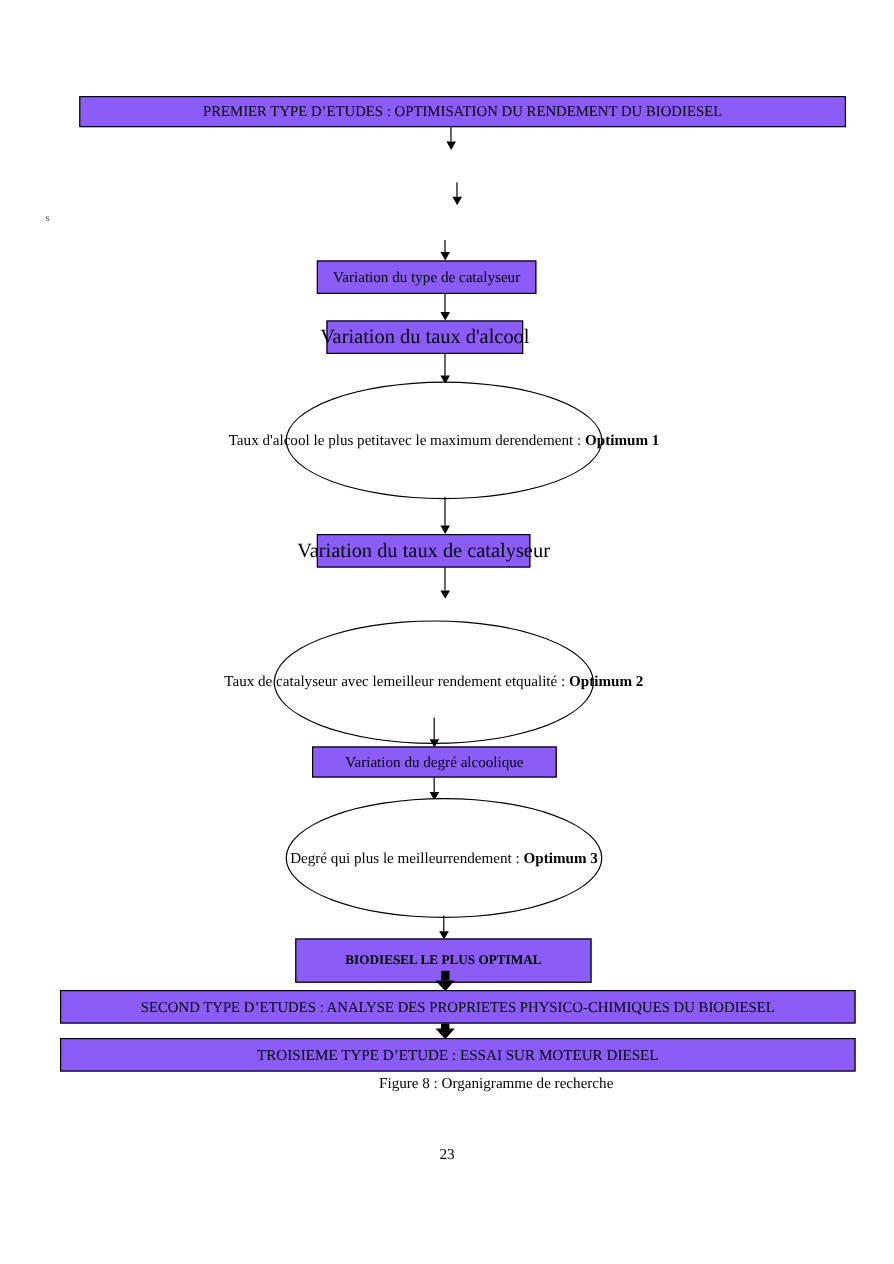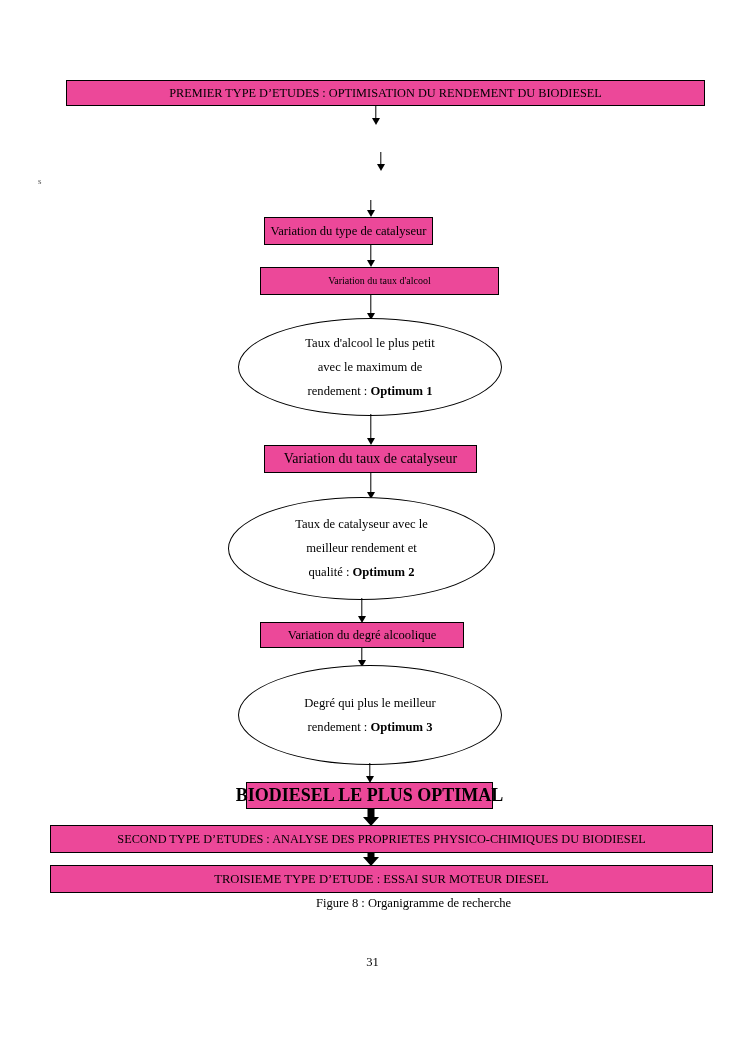--- a/index.html
+++ b/index.html
@@ -20,65 +20,65 @@
     position: absolute;
     left: 0; top: 0;
     width: 745px;
     height: 1053px;
   }
 
   .node {
     position: absolute;
     box-sizing: border-box;
     border: 1.3px solid #000000;
-    background: #ec4899;
+    background: #8b5cf6;
     display: flex;
     align-items: center;
     justify-content: center;
     text-align: center;
     line-height: 1.15;
   }
 
   .node .txt {
     display: block;
     padding: 0 6px;
     white-space: nowrap;
   }
 
   
   .box-premier   { left: 66px;  top: 80px;  width: 639px; height: 26px; font-size: 12.3px; }
   .box-extraction{ left: 243px; top: 125px; width: 272px; height: 27px; font-size: 12.6px; }
   .box-transest  { left: 278px; top: 171px; width: 190px; height: 29px; font-size: 13.2px; }
-  .box-vartype   { left: 264px; top: 217px; width: 169px; height: 28px; font-size: 12.6px; align-items: center; }
-  .box-varalcool { left: 260px; top: 267px; width: 239px; height: 28px; font-size: 10px; }
-  .box-varcata   { left: 264px; top: 445px; width: 213px; height: 28px; font-size: 14px; }
+  .box-vartype   { left: 264px; top: 217px; width: 183px; height: 28px; font-size: 12.6px; align-items: center; }
+  .box-varalcool { left: 272px; top: 267px; width: 164px; height: 28px; font-size: 17px; }
+  .box-varcata   { left: 264px; top: 445px; width: 178px; height: 28px; font-size: 17px; }
   .box-vardegre  { left: 260px; top: 622px; width: 204px; height: 26px; font-size: 12.6px; align-items: center; }
-  .box-biodiesel { left: 246px; top: 782px; width: 247px; height: 27px; font-size: 18px; font-weight: bold; }
+  .box-biodiesel { left: 246px; top: 782px; width: 247px; height: 37px; font-size: 11px; font-weight: bold; }
   .box-second    { left: 50px;  top: 825px; width: 663px; height: 28px; font-size: 12.3px; }
   .box-troisieme { left: 50px;  top: 865px; width: 663px; height: 28px; font-size: 12.6px; }
 
   
   .ellipse {
     position: absolute;
     box-sizing: border-box;
     border: 1.4px solid #000000;
     border-radius: 50%;
     background: #ffffff;
     display: flex;
-    flex-direction: column;
+    flex-direction: row;
     align-items: center;
     justify-content: center;
     text-align: right;
     font-size: 12.6px;
   }
   .ellipse .line { display: block; white-space: nowrap; margin: 4.5px 0; }
   .ellipse .line b { font-weight: bold; margin-top: 19px; }
 
   .ell-1 { left: 238px; top: 318px; width: 264px; height: 98px; }
-  .ell-2 { left: 228px; top: 497px; width: 267px; height: 103px; }
+  .ell-2 { left: 228px; top: 517px; width: 267px; height: 103px; }
   .ell-3 { left: 238px; top: 665px; width: 264px; height: 100px; }
 
   
   .arrow {
     position: absolute;
     display: block;
   }
   .arrow .shaft {
     position: absolute;
     left: 50%;
@@ -263,15 +263,15 @@
   <div class="arrow fat a12">
     <span class="shaft" style="height:5px"></span>
       <span class="head"></span>
   </div>
 
   <div class="node box-troisieme">
     <span class="txt">TROISIEME TYPE D’ETUDE : ESSAI SUR MOTEUR DIESEL</span>
   </div>
 
   <div class="caption">Figure 8 : Organigramme de recherche</div>
-  <div class="folio">31</div>
+  <div class="folio">23</div>
 
 </div>
 
 </body></html>

